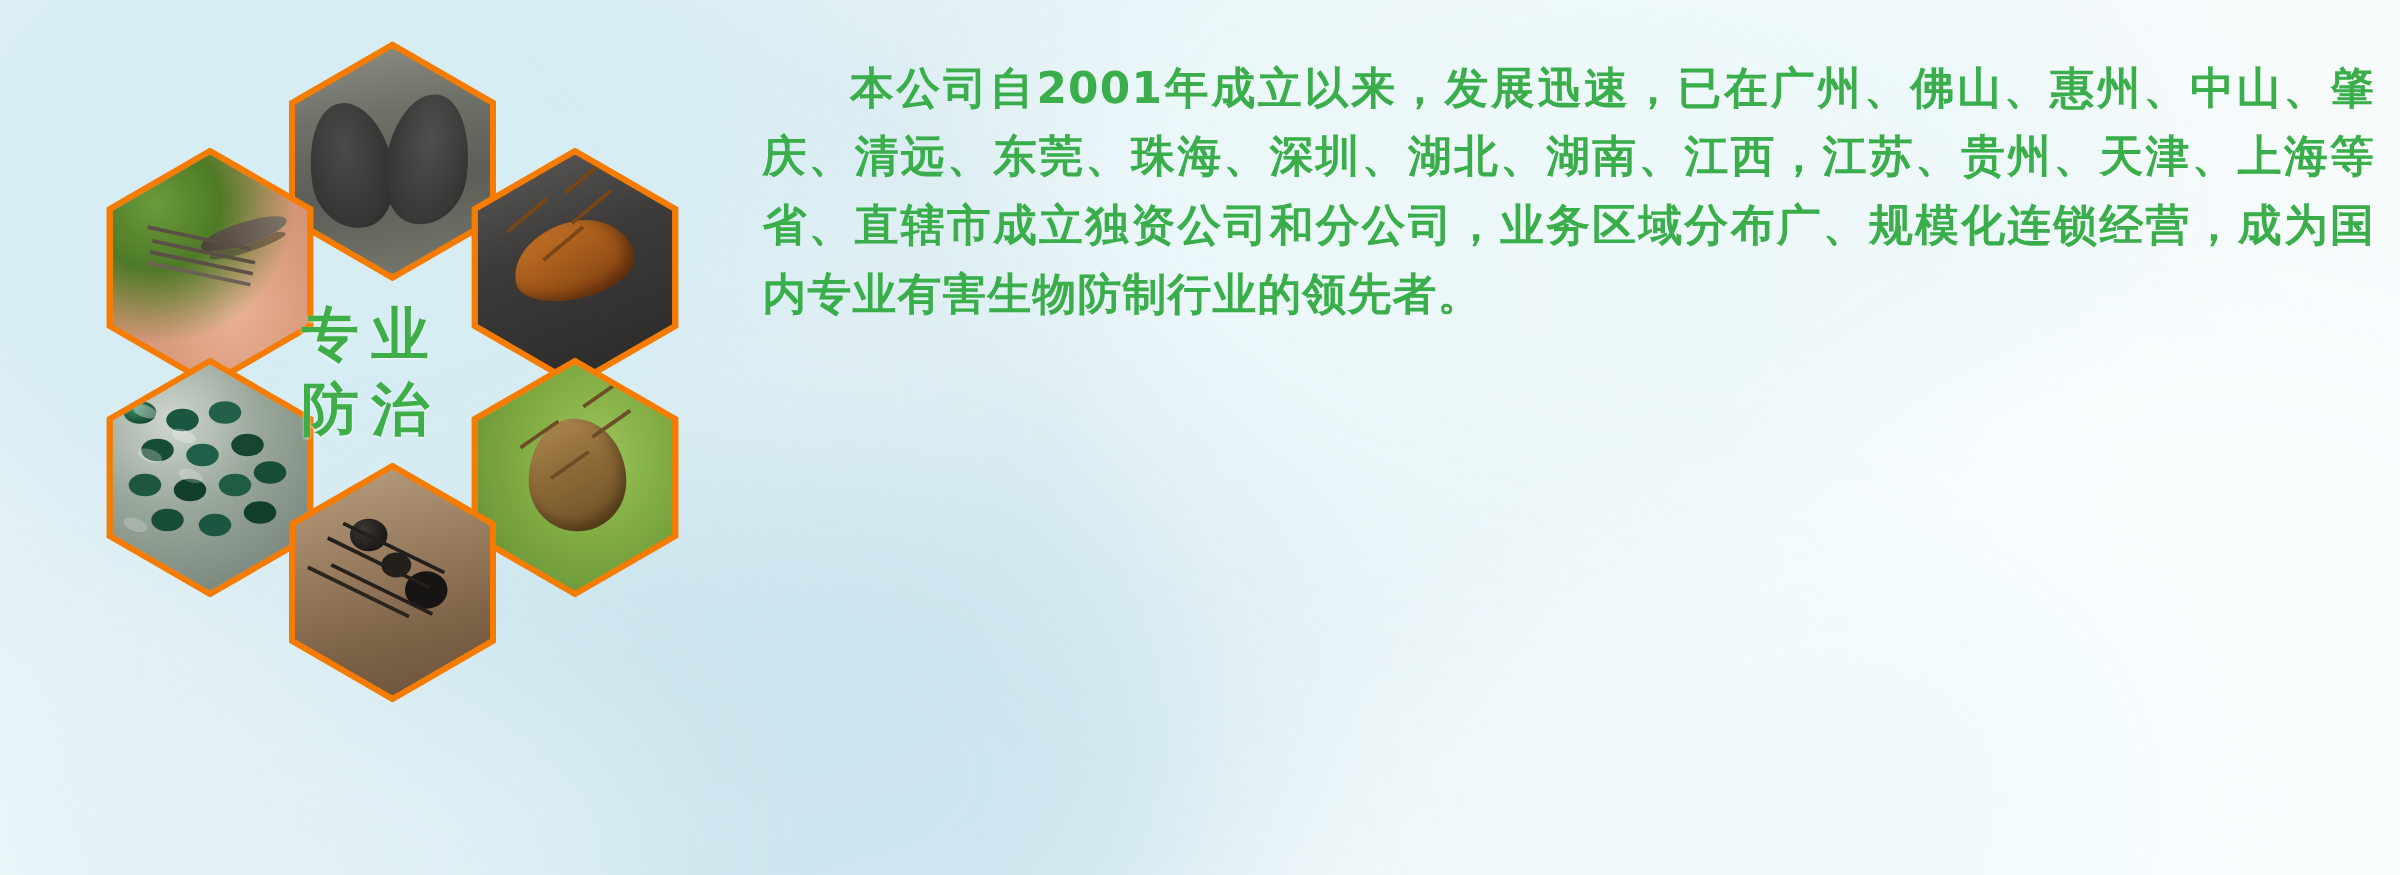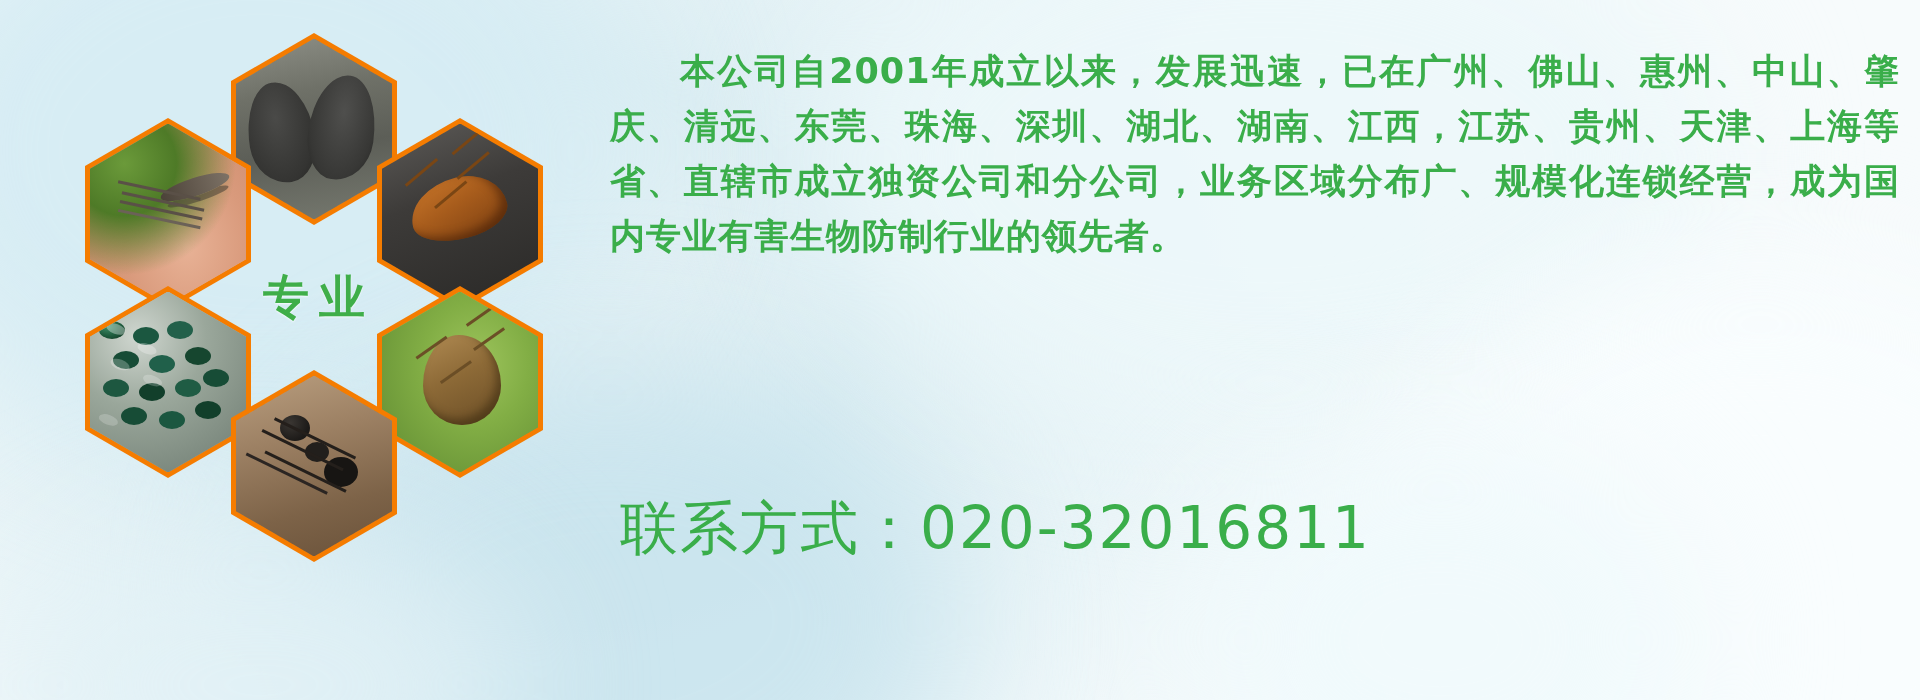--- a/index.html
+++ b/index.html
@@ -42,21 +42,21 @@
   #hex-mosquito{left:0px;  top:110px;}
   #hex-rats{    left:146px;top:25px;}
   #hex-roach{   left:292px;top:110px;}
   #hex-flies{   left:0px;  top:278px;}
   #hex-ant{     left:146px;top:362px;}
   #hex-stinkbug{left:292px;top:278px;}
 
   
   #hex-label{
     position:absolute;left:146px;top:193px;width:166px;height:192px;
-    display:flex;flex-direction:column;align-items:center;justify-content:center;
+    display:flex;flex-direction:column;justify-content:center;
     gap:14px;
   }
   #hex-label .word{
     color:#3fae49;
     font-size:46px;font-weight:bold;letter-spacing:10px;
     text-indent:10px;
     line-height:1;
     text-shadow:0 1px 2px rgba(255,255,255,.8);
     font-family:"DejaVu Sans","Liberation Sans",sans-serif;
   }
@@ -244,25 +244,25 @@
     </div>
 
     <div class="hex" id="hex-ant">
       <div class="inner">
         <div class="art ant"></div>
       </div>
     </div>
 
     <div id="hex-label">
       <span class="word">专业</span>
+      <span class="word">防治</span>
     </div>
 
   </div>
 
   <div id="copy">
     <p id="intro-paragraph">本公司自2001年成立以来，发展迅速，已在广州、佛山、惠州、中山、肇庆、清远、东莞、珠海、深圳、湖北、湖南、江西，江苏、贵州、天津、上海等省、直辖市成立独资公司和分公司，业务区域分布广、规模化连锁经营，成为国内专业有害生物防制行业的领先者。</p>
   </div>
 
   <div id="contact-block">
-    <span id="contact-line-1">联系方式：020-32016811</span>
   </div>
 
 </div>
 
 </body></html>

